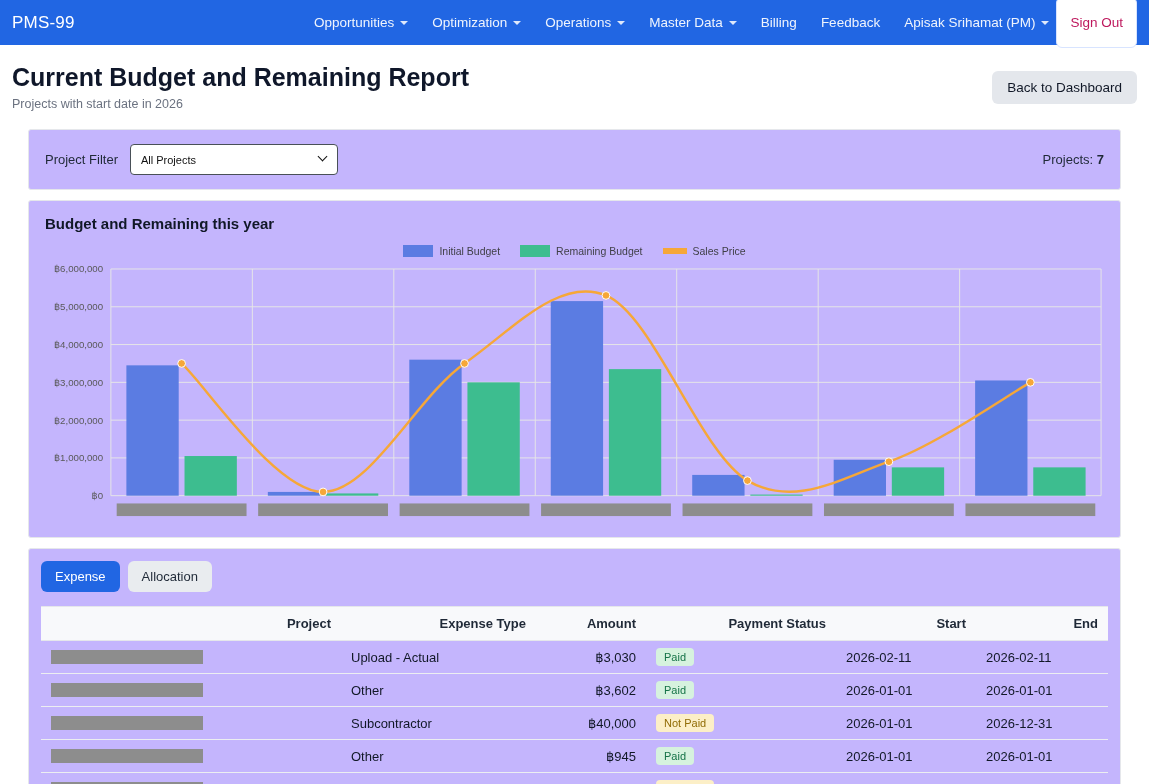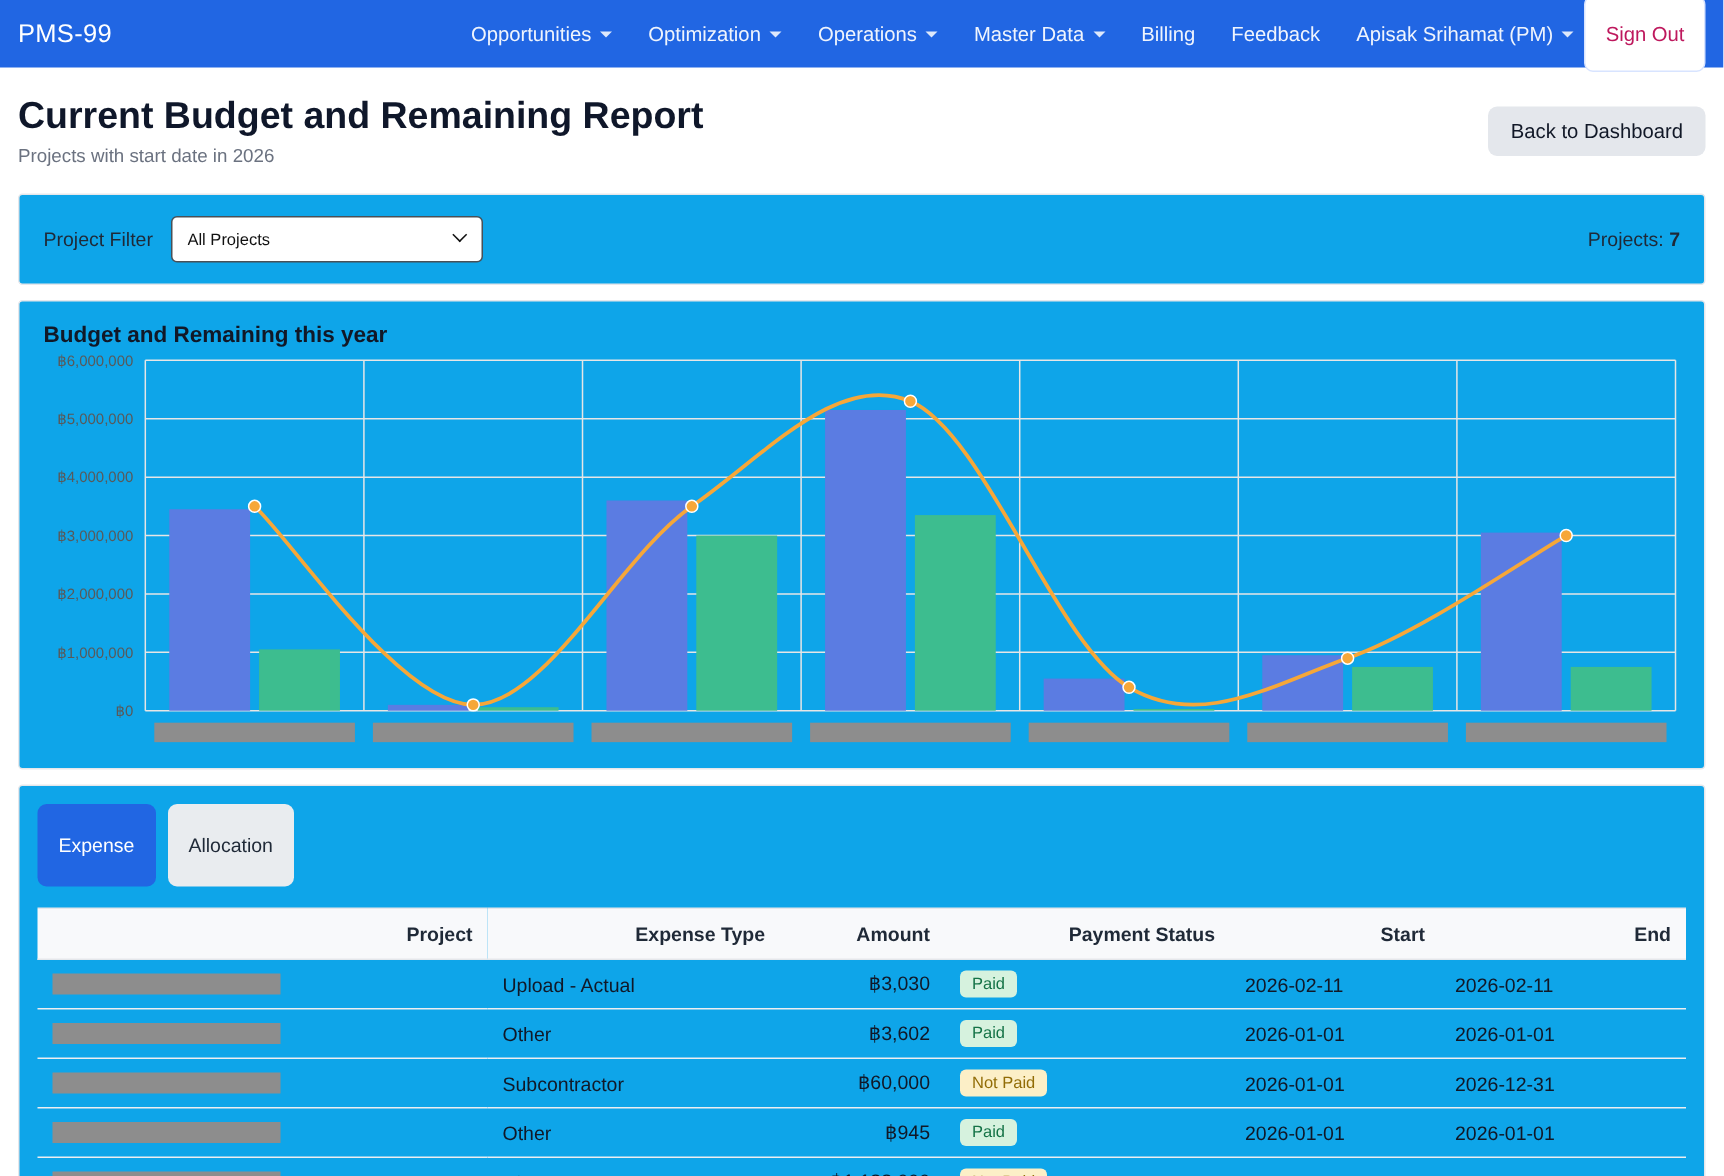--- a/index.html
+++ b/index.html
@@ -13,21 +13,21 @@
   .nav-item{color:rgba(255,255,255,.93);font-size:13.5px;display:flex;align-items:center;cursor:pointer;white-space:nowrap}
   .caret{width:0;height:0;border-left:4px solid transparent;border-right:4px solid transparent;border-top:4px solid rgba(255,255,255,.85);margin-left:6px;display:inline-block}
   .signout{margin-left:7px;background:#fff;color:#be185d;border:1px solid #d8e4ff;border-radius:6px;padding:17px 13px;font-size:13.5px;cursor:pointer;font-family:inherit}
 
   
   .page-head{display:flex;align-items:center;padding:18px 12px 8px}
   h1{font-size:25px;font-weight:700;color:#0f172a}
   .subtitle{font-size:12.5px;color:#6b7280;margin-top:5px}
   .back-btn{margin-left:auto;background:#e4e7ec;border:none;border-radius:6px;padding:9px 15px;font-size:13.5px;color:#111827;cursor:pointer;font-family:inherit;white-space:nowrap}
 
-  .card{margin:10px 12px;border:1px solid #e5e7eb;border-radius:3px;background:#0ea5e9}
+  .card{margin:10px 28px;border:1px solid #e5e7eb;border-radius:3px;background:#c4b5fd}
 
   
   .filter-card{display:flex;align-items:center;padding:14px 16px}
   .filter-label{font-size:13px;margin-right:12px;color:#1f2937}
   .select-wrap{position:relative}
   select{appearance:none;-webkit-appearance:none;width:208px;height:31px;border:1px solid #495057;border-radius:4px;padding:0 30px 0 10px;font-size:11px;background:#fff;font-family:inherit;color:#111}
   .select-chevron{position:absolute;right:12px;top:9px;width:7px;height:7px;border-right:1.8px solid #111;border-bottom:1.8px solid #111;transform:rotate(45deg);pointer-events:none}
   .projects-count{margin-left:auto;font-size:13px;color:#1f2937}
   .projects-count b{font-weight:700}
 
@@ -36,21 +36,21 @@
   .chart-title{font-size:15px;font-weight:700;color:#111827}
   .legend{display:flex;justify-content:center;gap:20px;margin:13px 0 0;align-items:center}
   .legend-item{display:flex;align-items:center;gap:6px;font-size:10.5px;color:#3f3f46}
   .sw{width:30px;height:12px;display:inline-block}
   .sw.line{height:4px;border:3px solid #f6a738;background:#fff;width:24px}
   svg{display:block;width:100%}
 
   
   .tab-card{padding:12px 12px 0 12px;min-height:222px}
   .tabs{display:flex;gap:8px}
-  .tab{border:none;border-radius:6px;padding:20px 14px;font-size:13px;cursor:pointer;font-family:inherit}
+  .tab{border:none;border-radius:6px;padding:8px 14px;font-size:13px;cursor:pointer;font-family:inherit}
   .tab.active{background:#2166e3;color:#fff}
   .tab.inactive{background:#e9ecef;color:#1f2937}
   table{width:100%;border-collapse:collapse;margin-top:14px;font-size:13px}
   thead th{text-align:right;font-weight:700;padding:9px 10px;background:#f8f9fb;border-top:1px solid #e5e7eb;border-bottom:1px solid #e5e7eb;color:#1f2937}
   th.c1,td.c1{width:300px}
   th.c2,td.c2{width:195px}
   th.c3,td.c3{width:110px}
   th.c4,td.c4{width:190px}
   th.c5,td.c5{width:140px}
   tbody td{padding:7px 10px;border-bottom:1px solid #eceef1;vertical-align:middle;color:#111827}
@@ -113,20 +113,34 @@
     <span class="select-chevron"></span>
   </span>
   <span class="projects-count">
     <span>Projects:</span>
     <b>7</b>
   </span>
 </section>
 
 <section class="card chart-card">
   <div class="chart-title">Budget and Remaining this year</div>
+  <div class="legend">
+    <span class="legend-item">
+      <span class="sw" style="background: rgb(91, 124, 226);"></span>
+      <span>Initial Budget</span>
+    </span>
+    <span class="legend-item">
+      <span class="sw" style="background: rgb(61, 189, 143);"></span>
+      <span>Remaining Budget</span>
+    </span>
+    <span class="legend-item">
+      <span class="sw line" style="border-color: rgb(246, 167, 56);"></span>
+      <span>Sales Price</span>
+    </span>
+  </div>
   <svg viewBox="0 0 1093 272" height="272">
       <line x1="68" y1="242" x2="1090" y2="242" stroke="#e6e6e6" stroke-width="1"></line>
       <text x="60" y="245.5" text-anchor="end" font-size="10" fill="#595959">฿0</text>
       <line x1="68" y1="203" x2="1090" y2="203" stroke="#e6e6e6" stroke-width="1"></line>
       <text x="60" y="206.5" text-anchor="end" font-size="10" fill="#595959">฿1,000,000</text>
       <line x1="68" y1="164" x2="1090" y2="164" stroke="#e6e6e6" stroke-width="1"></line>
       <text x="60" y="167.5" text-anchor="end" font-size="10" fill="#595959">฿2,000,000</text>
       <line x1="68" y1="125" x2="1090" y2="125" stroke="#e6e6e6" stroke-width="1"></line>
       <text x="60" y="128.5" text-anchor="end" font-size="10" fill="#595959">฿3,000,000</text>
       <line x1="68" y1="86" x2="1090" y2="86" stroke="#e6e6e6" stroke-width="1"></line>
@@ -210,21 +224,21 @@
           <td class="c3 num">฿3,602</td>
           <td class="c4"><span class="badge paid">Paid</span></td>
           <td class="c5">2026-01-01</td>
           <td class="c6">2026-01-01</td>
         </tr>
         <tr>
           <td class="c1">
             <div class="redact"></div>
           </td>
           <td class="c2">Subcontractor</td>
-          <td class="c3 num">฿60,000</td>
+          <td class="c3 num">฿40,000</td>
           <td class="c4"><span class="badge notpaid">Not Paid</span></td>
           <td class="c5">2026-01-01</td>
           <td class="c6">2026-12-31</td>
         </tr>
         <tr>
           <td class="c1">
             <div class="redact"></div>
           </td>
           <td class="c2">Other</td>
           <td class="c3 num">฿945</td>

